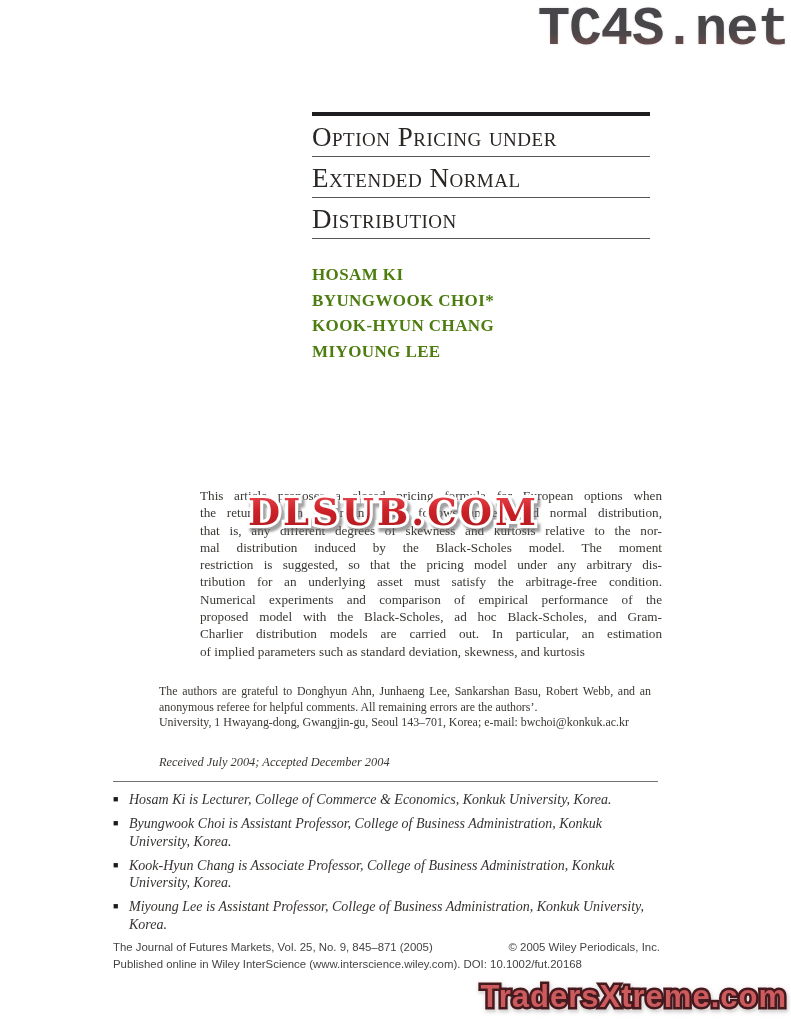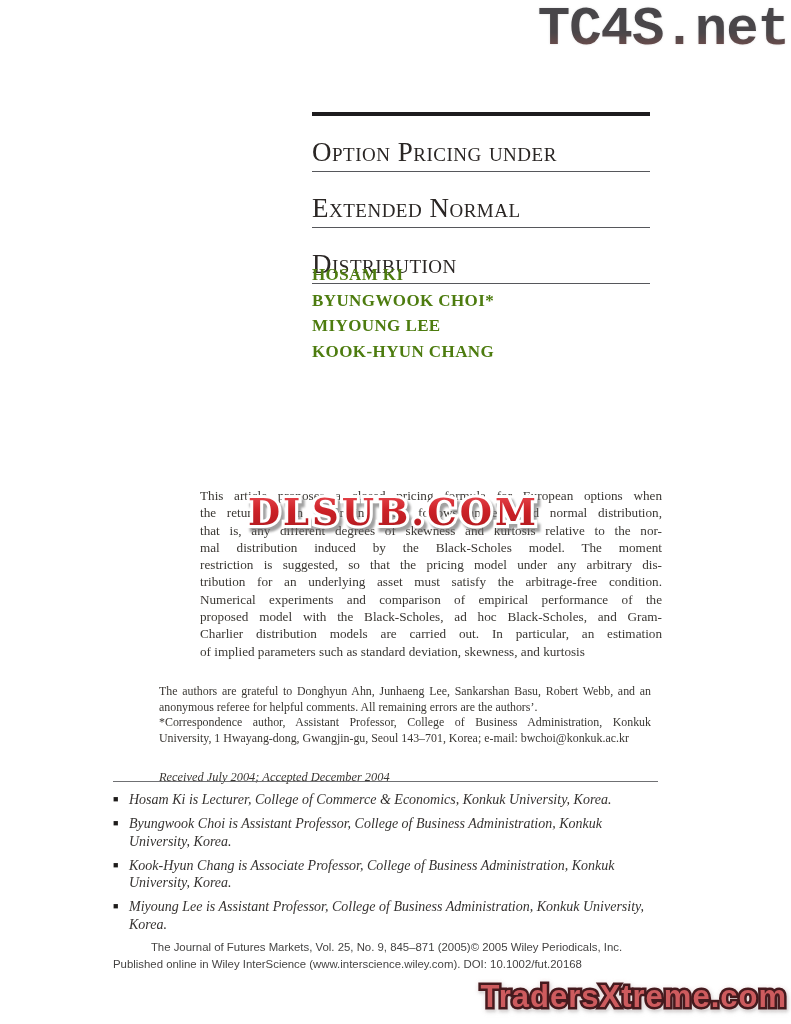--- a/index.html
+++ b/index.html
@@ -39,21 +39,21 @@
   .wm-traders .layer { position:absolute; left:0; top:0; }
   .wm-traders .stroke { position:relative; -webkit-text-stroke:5px #451a1e; color:#451a1e; }
   .wm-traders .fill { color:#cd5b5e; }
 
   
   .title-block { position:absolute; left:312px; top:112px; width:338px; }
   .rule-thick { height:4px; background:#1d1c1e; }
   .title-row { border-bottom:1.5px solid #56575b; }
   .title-text {
     font-variant:small-caps; font-size:27px; line-height:38px;
-    letter-spacing:0.5px; color:#2a2624; padding-top:17px;
+    letter-spacing:0.5px; color:#2a2624; padding-top:2px;
   }
 
   
   .authors { position:absolute; left:312px; top:262px; }
   .author {
     font-family:Liberation Serif, serif; font-weight:bold;
     font-size:17px; line-height:25.5px; letter-spacing:0.4px; color:#4d7c0f;
   }
 
   
@@ -76,21 +76,21 @@
   .aff-item { display:flex; align-items:flex-start; margin-bottom:6.5px; }
   .bullet { font-size:9px; line-height:17.5px; color:#1e1c1b; flex:0 0 16px; }
   .aff-text { font-style:italic; font-size:14px; line-height:17.5px; color:#353230; }
 
   
   .jfooter {
     position:absolute; left:113px; top:939px; width:547px;
     font-family:"Liberation Sans", sans-serif; font-size:11.4px;
     line-height:16.5px; color:#454443;
   }
-  .jrow1 { display:flex; justify-content:center; }
+  .jrow1 { display:flex; justify-content:space-between; }
 </style>
 </head>
 <body>
 
 <div class="page">
 
   <div class="wm-tc4s">TC4S.net</div>
 
   <div class="title-block">
     <div class="rule-thick"></div>
@@ -101,22 +101,22 @@
       <div class="title-text">Extended Normal</div>
     </div>
     <div class="title-row">
       <div class="title-text">Distribution</div>
     </div>
   </div>
 
   <div class="authors">
     <div class="author">HOSAM KI</div>
     <div class="author">BYUNGWOOK CHOI*</div>
+    <div class="author">KOOK-HYUN CHANG</div>
     <div class="author">MIYOUNG LEE</div>
-    <div class="author">KOOK-HYUN CHANG</div>
   </div>
 
   <div class="abstract">
     <div class="abs-line">This article proposes a closed pricing formula for European options when</div>
     <div class="abs-line">the return of an underlying asset follows an extended normal distribution,</div>
     <div class="abs-line">that is, any different degrees of skewness and kurtosis relative to the nor-</div>
     <div class="abs-line">mal distribution induced by the Black-Scholes model. The moment</div>
     <div class="abs-line">restriction is suggested, so that the pricing model under any arbitrary dis-</div>
     <div class="abs-line">tribution for an underlying asset must satisfy the arbitrage-free condition.</div>
     <div class="abs-line">Numerical experiments and comparison of empirical performance of the</div>
@@ -126,21 +126,20 @@
   </div>
 
   <div class="wm-dlsub">
     <span class="layer stroke">DLSUB.COM</span>
     <span class="layer fill">DLSUB.COM</span>
   </div>
 
   <div class="footnotes">
     <div class="fn-line fn-just">The authors are grateful to Donghyun Ahn, Junhaeng Lee, Sankarshan Basu, Robert Webb, and an</div>
     <div class="fn-line">anonymous referee for helpful comments. All remaining errors are the authors’.</div>
-    <div class="fn-line fn-just">*Correspondence author, Assistant Professor, College of Business Administration, Konkuk</div>
     <div class="fn-line">University, 1 Hwayang-dong, Gwangjin-gu, Seoul 143–701, Korea; e-mail: bwchoi@konkuk.ac.kr</div>
     <div class="fn-received">Received July 2004; Accepted December 2004</div>
   </div>
 
   <div class="aff-rule"></div>
   <div class="affiliations">
     <div class="aff-item">
       <span class="bullet">■</span>
       <span class="aff-text">Hosam Ki is Lecturer, College of Commerce &amp; Economics, Konkuk University, Korea.</span>
     </div>

